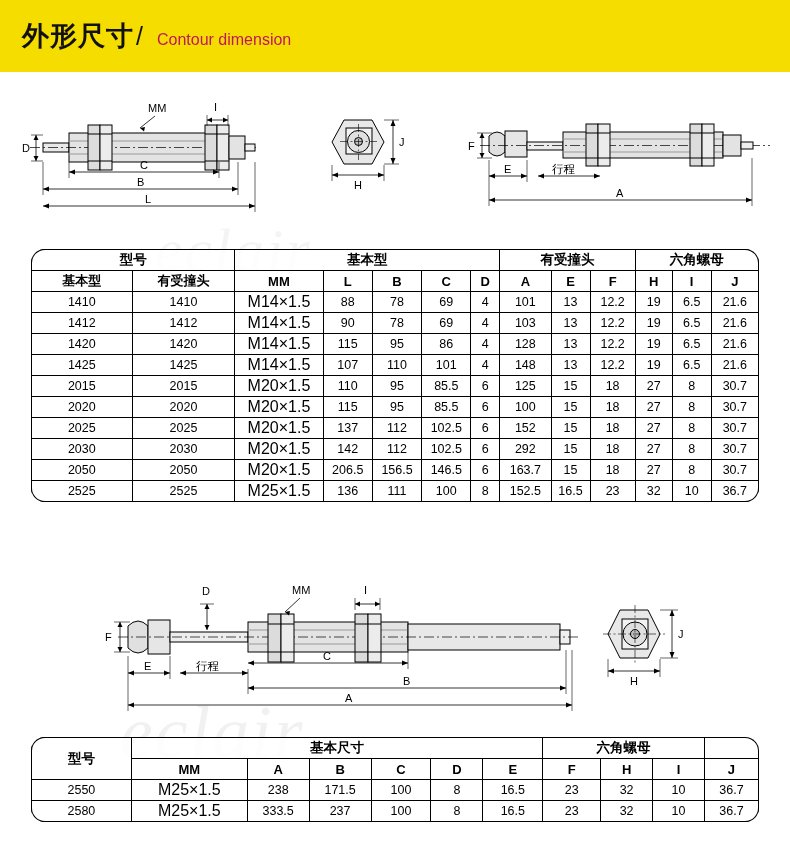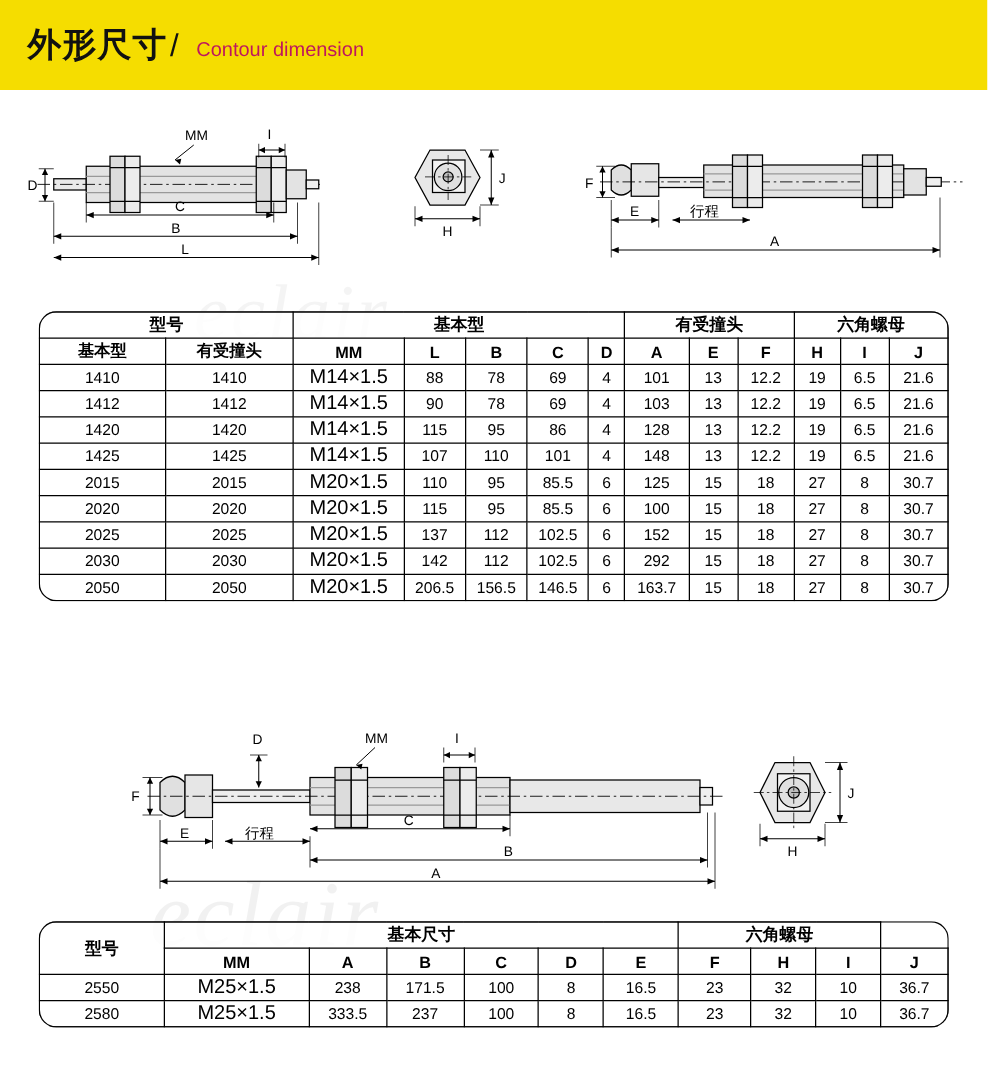--- a/index.html
+++ b/index.html
@@ -444,20 +444,35 @@
           <td>156.5</td>
           <td>146.5</td>
           <td>6</td>
           <td>163.7</td>
           <td>15</td>
           <td>18</td>
           <td>27</td>
           <td>8</td>
           <td>30.7</td>
         </tr>
+        <tr>
+          <td>2525</td>
+          <td>2525</td>
+          <td class="mm">M25×1.5</td>
+          <td>136</td>
+          <td>111</td>
+          <td>100</td>
+          <td>8</td>
+          <td>152.5</td>
+          <td>16.5</td>
+          <td>23</td>
+          <td>32</td>
+          <td>10</td>
+          <td>36.7</td>
+        </tr>
       </tbody>
     </table>
   </div>
 
   <div class="drawing" style="left:0px; top:578px;">
     <svg width="790" height="150" viewBox="0 0 790 150">
       <g stroke="#000" fill="none" stroke-width="1" shape-rendering="geometricPrecision">
 
         <path d="M128 48 q10 -10 20 0 v22 q-10 10 -20 0 z" fill="#e0e0e0"></path>
         <rect x="148" y="42" width="22" height="34" fill="#e6e6e6"></rect>

